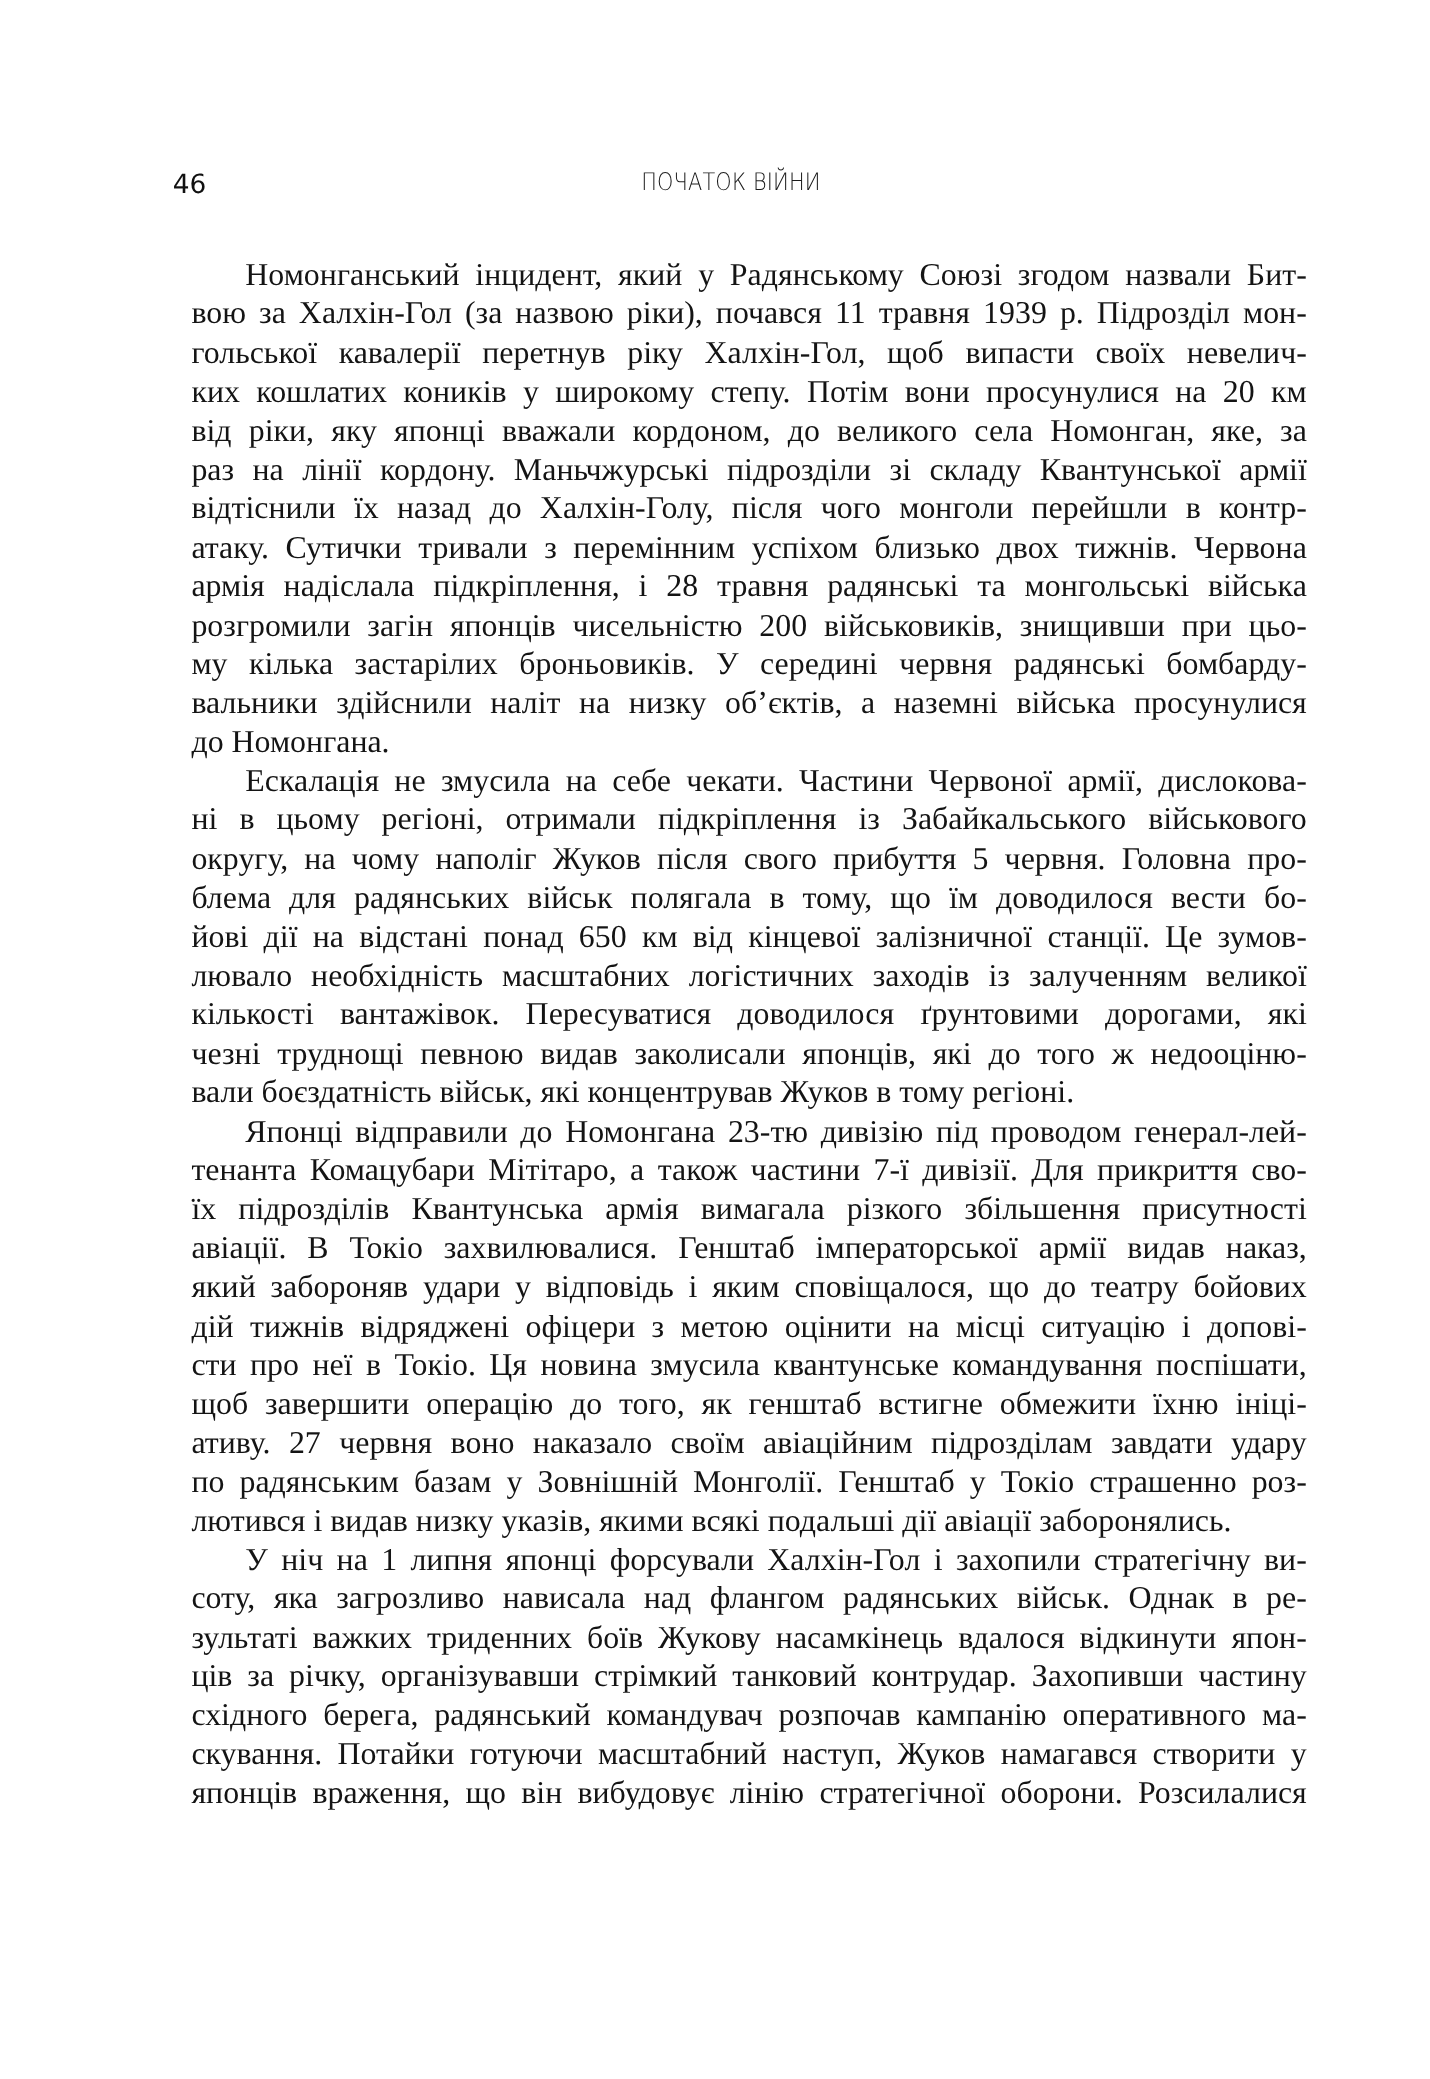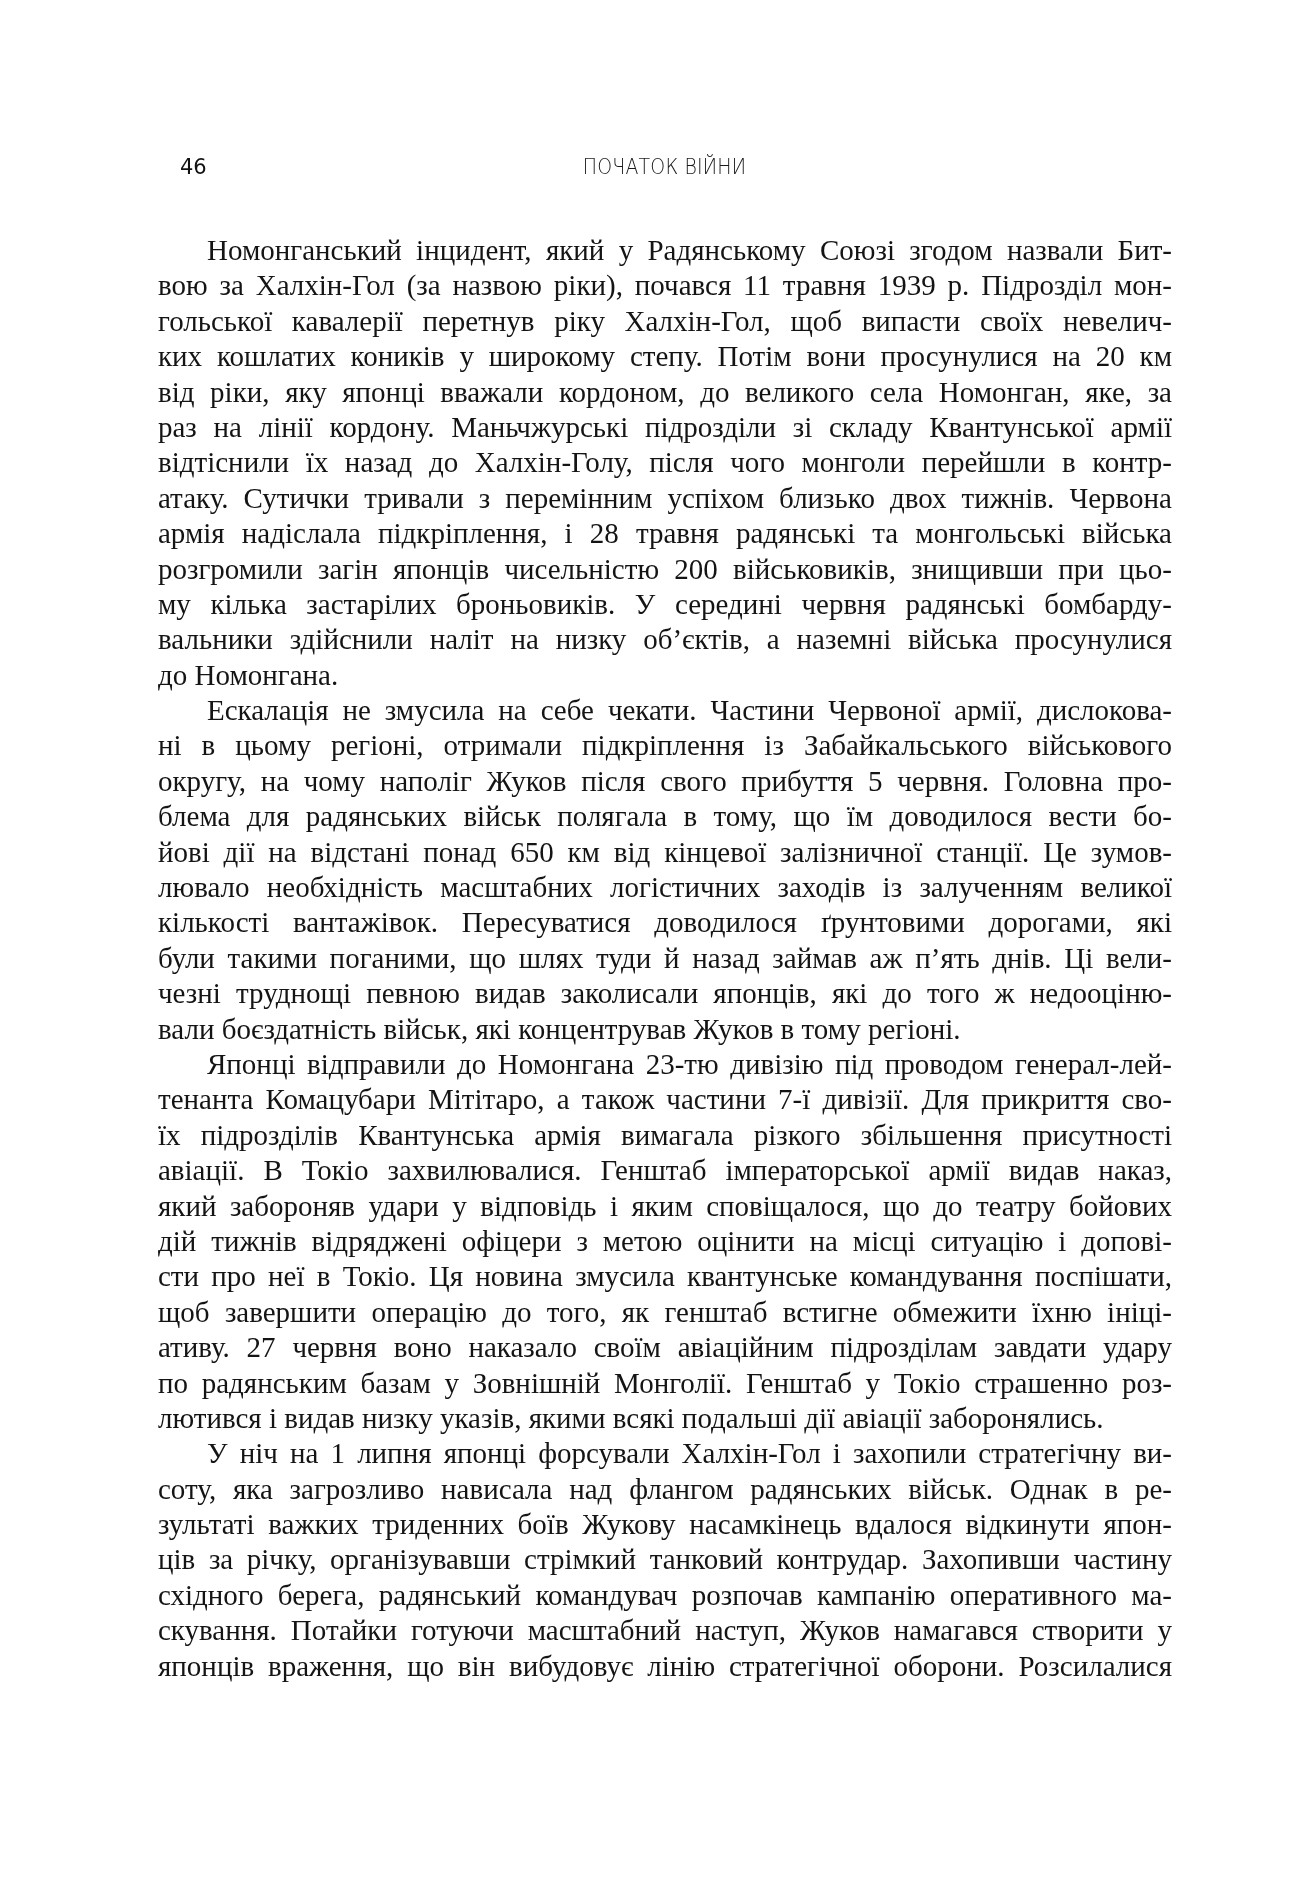--- a/index.html
+++ b/index.html
@@ -1,31 +1,31 @@
 <!DOCTYPE html>
 <html><head>
 <meta charset="utf-8">
 <style>
   html, body { margin: 0; padding: 0; background: #ffffff; }
   body { width: 1300px; height: 1890px; position: relative; overflow: hidden; }
   .page { position: absolute; left: 0; top: 0; width: 1300px; height: 1890px; background: #ffffff; color: #141414; }
   .running-head { position: absolute; top: 150px; left: 157px; width: 1015px; height: 34px; }
   .page-number {
     position: absolute; left: 0; top: 0;
-    font-family: "DejaVu Sans", sans-serif; font-size: 21px; font-weight: 500;
-    line-height: 34px; color: #111; margin-left: 23px;
+    font-family: "DejaVu Sans", sans-serif; font-size: 24px; font-weight: 500;
+    line-height: 34px; color: #111;
   }
   .running-title {
     position: absolute; left: 0; right: 0; top: 0; text-align: center;
     font-family: "DejaVu Sans", sans-serif; font-size: 22px; font-weight: 300;
     letter-spacing: 0.2px; line-height: 34px; color: #1a1a1a;
     transform: scaleX(0.86); transform-origin: 50% 50%;
   }
   .body-text {
-    position: absolute; left: 158px; top: 233px; width: 1014px;
+    position: absolute; left: 174px; top: 233px; width: 1014px;
     font-family: "Liberation Serif", serif; font-size: 29px;
     color: #141414;
   }
   .line {
     display: block; height: 35.4px; line-height: 35.4px;
     white-space: nowrap; overflow: visible;
     text-align: justify; text-align-last: justify;
   }
   .line.indent { padding-left: 49px; }
   .line.last { text-align-last: left; }
@@ -56,21 +56,20 @@
         <span class="line last">до Номонгана.</span>
       </div>
       <div class="paragraph">
         <span class="line indent">Ескалація не змусила на себе чекати. Частини Червоної армії, дислокова-</span>
         <span class="line">ні в цьому регіоні, отримали підкріплення із Забайкальського військового</span>
         <span class="line">округу, на чому наполіг Жуков після свого прибуття 5 червня. Головна про-</span>
         <span class="line">блема для радянських військ полягала в тому, що їм доводилося вести бо-</span>
         <span class="line">йові дії на відстані понад 650 км від кінцевої залізничної станції. Це зумов-</span>
         <span class="line">лювало необхідність масштабних логістичних заходів із залученням великої</span>
         <span class="line">кількості вантажівок. Пересуватися доводилося ґрунтовими дорогами, які</span>
-        <span class="line">були такими поганими, що шлях туди й назад займав аж п’ять днів. Ці вели-</span>
         <span class="line">чезні труднощі певною видав заколисали японців, які до того ж недооціню-</span>
         <span class="line last">вали боєздатність військ, які концентрував Жуков в тому регіоні.</span>
       </div>
       <div class="paragraph">
         <span class="line indent">Японці відправили до Номонгана 23-тю дивізію під проводом генерал-лей-</span>
         <span class="line">тенанта Комацубари Мітітаро, а також частини 7-ї дивізії. Для прикриття сво-</span>
         <span class="line">їх підрозділів Квантунська армія вимагала різкого збільшення присутності</span>
         <span class="line">авіації. В Токіо захвилювалися. Генштаб імператорської армії видав наказ,</span>
         <span class="line">який забороняв удари у відповідь і яким сповіщалося, що до театру бойових</span>
         <span class="line">дій тижнів відряджені офіцери з метою оцінити на місці ситуацію і допові-</span>

